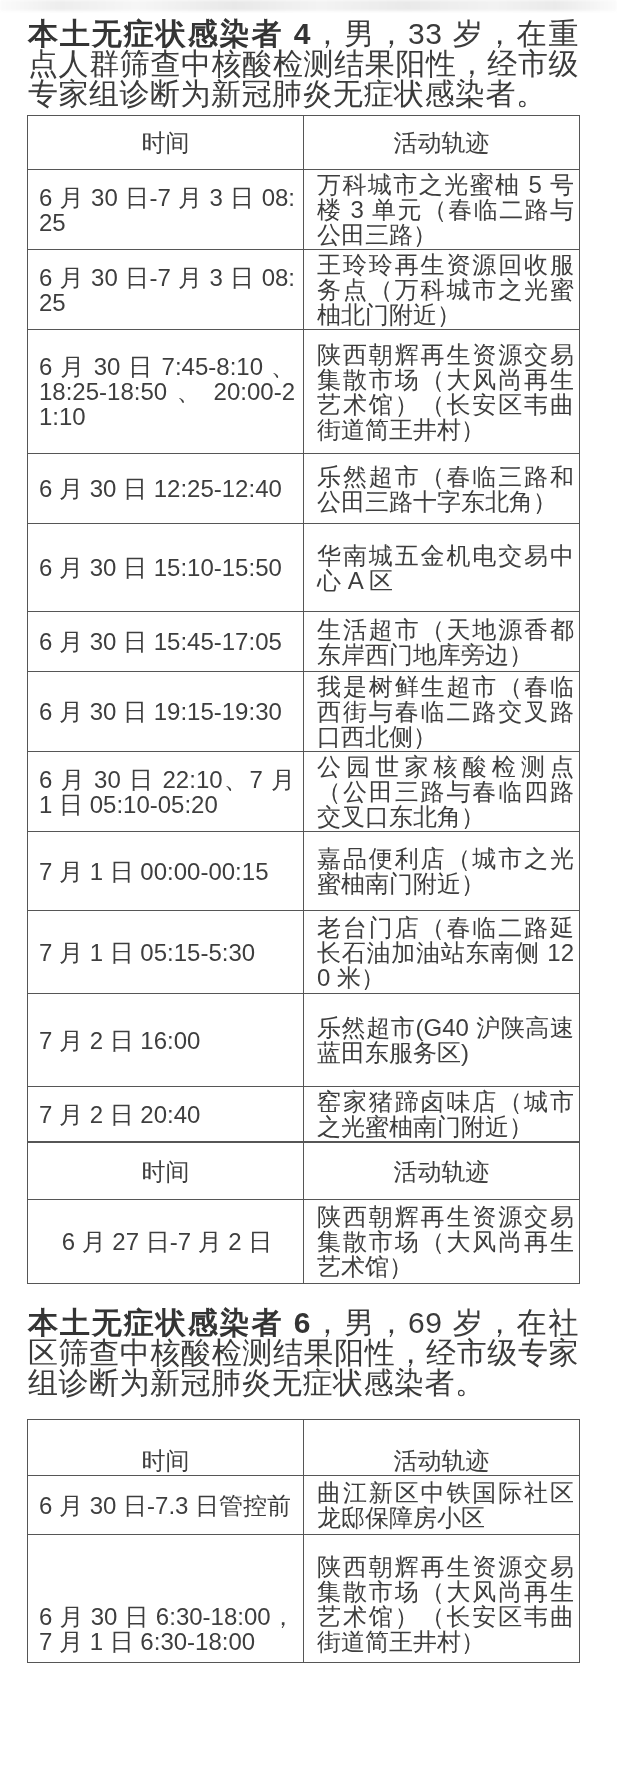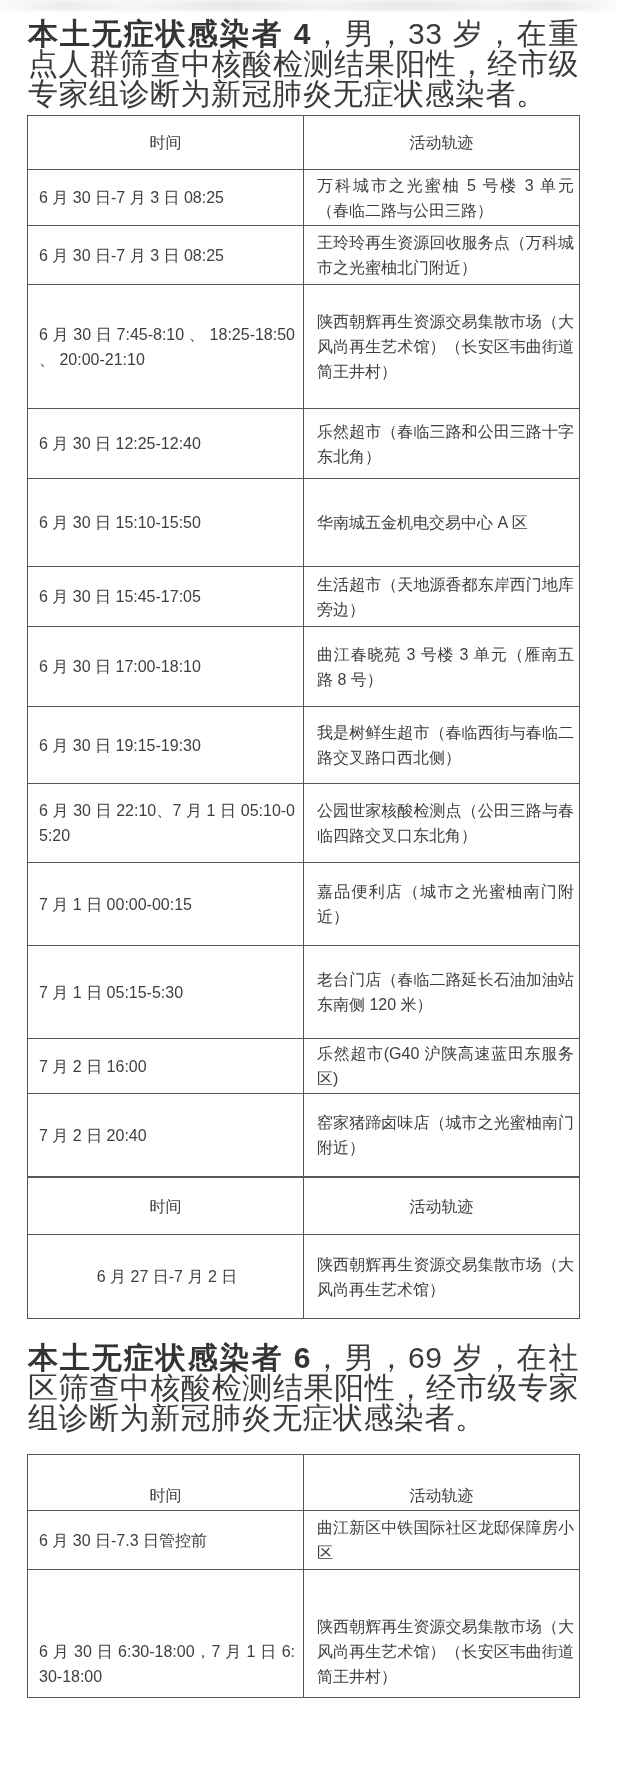--- a/index.html
+++ b/index.html
@@ -30,21 +30,21 @@
   }
   .case-intro b {
     font-weight: 700;
     color: #343434;
   }
   table.activity-table {
     border-collapse: collapse;
     margin-left: 27px;
     width: 553px;
     table-layout: fixed;
-    font-size: 16px;
+    font-size: 24px;
     line-height: 25px;
     color: #3e3e3e;
   }
   table.activity-table th,
   table.activity-table td {
     border: 1px solid #565656;
     vertical-align: middle;
     font-weight: normal;
     word-break: break-all;
   }
@@ -120,24 +120,20 @@
           </tr>
           <tr>
             <td class="cell-time">6 月 30 日 15:10-15:50</td>
             <td class="cell-activity">华南城五金机电交易中心 A 区</td>
           </tr>
           <tr>
             <td class="cell-time">6 月 30 日 15:45-17:05</td>
             <td class="cell-activity">生活超市（天地源香都东岸西门地库旁边）</td>
           </tr>
           <tr>
-            <td class="cell-time">6 月 30 日 17:00-18:10</td>
-            <td class="cell-activity">曲江春晓苑 3 号楼 3 单元（雁南五路 8 号）</td>
-          </tr>
-          <tr>
             <td class="cell-time">6 月 30 日 19:15-19:30</td>
             <td class="cell-activity">我是树鲜生超市（春临西街与春临二路交叉路口西北侧）</td>
           </tr>
           <tr>
             <td class="cell-time">6 月 30 日 22:10、7 月 1 日 05:10-05:20</td>
             <td class="cell-activity">公园世家核酸检测点（公田三路与春临四路交叉口东北角）</td>
           </tr>
           <tr>
             <td class="cell-time">7 月 1 日 00:00-00:15</td>
             <td class="cell-activity">嘉品便利店（城市之光蜜柚南门附近）</td>

